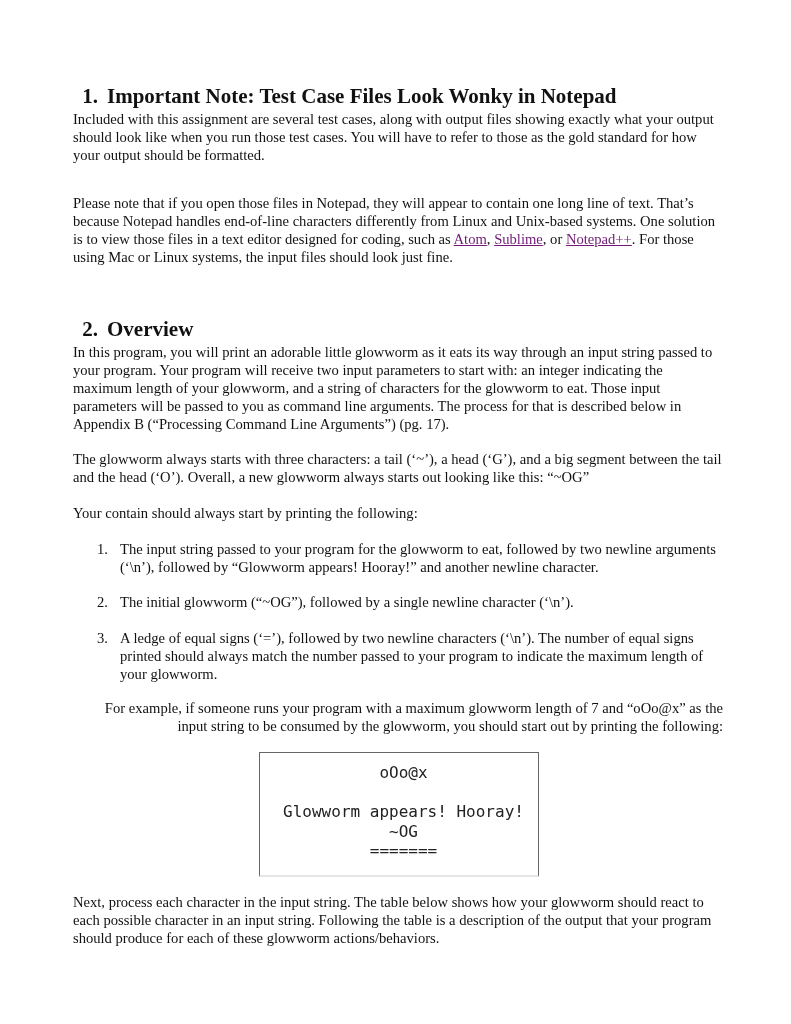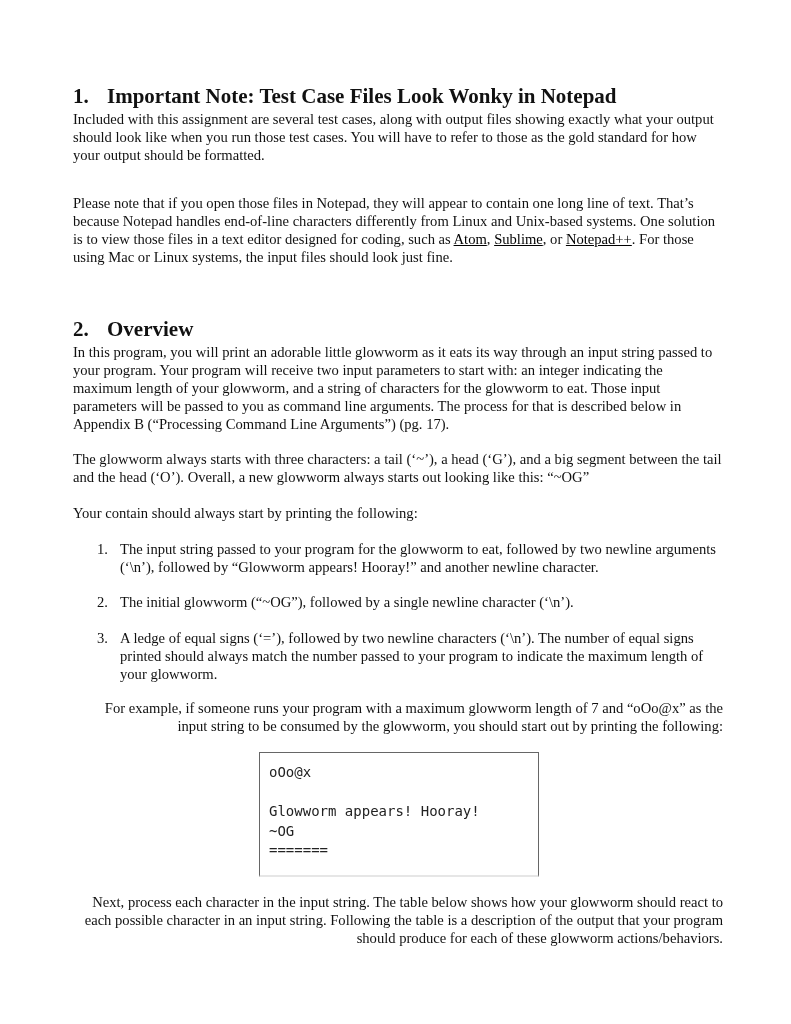--- a/index.html
+++ b/index.html
@@ -1,32 +1,32 @@
 <!DOCTYPE html>
 <html><head>
   <meta charset="utf-8">
   <style>
     html, body { margin: 0; padding: 0; background: #ffffff; }
     body { width: 791px; height: 1024px; position: relative; overflow: hidden;
            font-family: "Liberation Serif", serif; color: #111; }
     .page { position: absolute; left: 73px; top: 0; width: 650px; }
     h2 { font-family: "Liberation Serif", serif; font-weight: bold; font-size: 21px;
-         margin: 0; position: absolute; left: 0; white-space: nowrap; }
+         margin: 0; position: absolute; left: 0; white-space: nowrap; text-align: center; }
     h2 .num { display: inline-block; width: 34px; }
     p { font-size: 14.6px; line-height: 18px; margin: 0; position: absolute; left: 0; width: 650px; }
-    a.link { color: #000000; text-decoration: underline; }
+    a.link { color: #701a75; text-decoration: underline; }
     ol { position: absolute; left: 24px; width: 626px; margin: 0; padding: 0; list-style: none; }
     ol li { position: absolute; left: 0; width: 626px; font-size: 14.6px; line-height: 18px; }
     ol li .n { position: absolute; left: 0; width: 22px; }
     ol li .t { display: block; margin-left: 23px; }
     .codebox { position: absolute; left: 186px; top: 752px; width: 278px; height: 122px;
                border-left: 1px solid #666; border-right: 1px solid #666; border-top: 1px solid #666;
                border-bottom: 2px solid #e6e6e6; background: #fff; }
     .codebox pre { margin: 0; padding: 10px 0 0 9px; font-family: "DejaVu Sans Mono", monospace;
-                   font-size: 14px; line-height: 19.5px; color: #222; }
+                   font-size: 16px; line-height: 19.5px; color: #222; text-align: center; }
   </style>
 </head>
 <body>
 
 <div class="page">
 
   <h2 style="top:84px;"><span class="num">1.</span><span>Important Note: Test Case Files Look Wonky in Notepad</span></h2>
 
   <p style="top:110px;">Included with this assignment are several test cases, along with output files showing exactly what your output should look like when you run those test cases. You will have to refer to those as the gold standard for how your output should be formatted.</p>
 
@@ -58,15 +58,15 @@
   <p style="top:699px;text-align:right;">For example, if someone runs your program with a maximum glowworm length of 7 and “oOo@x” as the input string to be consumed by the glowworm, you should start out by printing the following:</p>
 
   <div class="codebox">
     <pre>oOo@x
 
 Glowworm appears! Hooray!
 ~OG
 =======</pre>
   </div>
 
-  <p style="top:893px;text-align:right;">Next, process each character in the input string. The table below shows how your glowworm should react to each possible character in an input string. Following the table is a description of the output that your program should produce for each of these glowworm actions/behaviors.</p>
+  <p style="top:893px;">Next, process each character in the input string. The table below shows how your glowworm should react to each possible character in an input string. Following the table is a description of the output that your program should produce for each of these glowworm actions/behaviors.</p>
 
 </div>
 
 </body></html>

